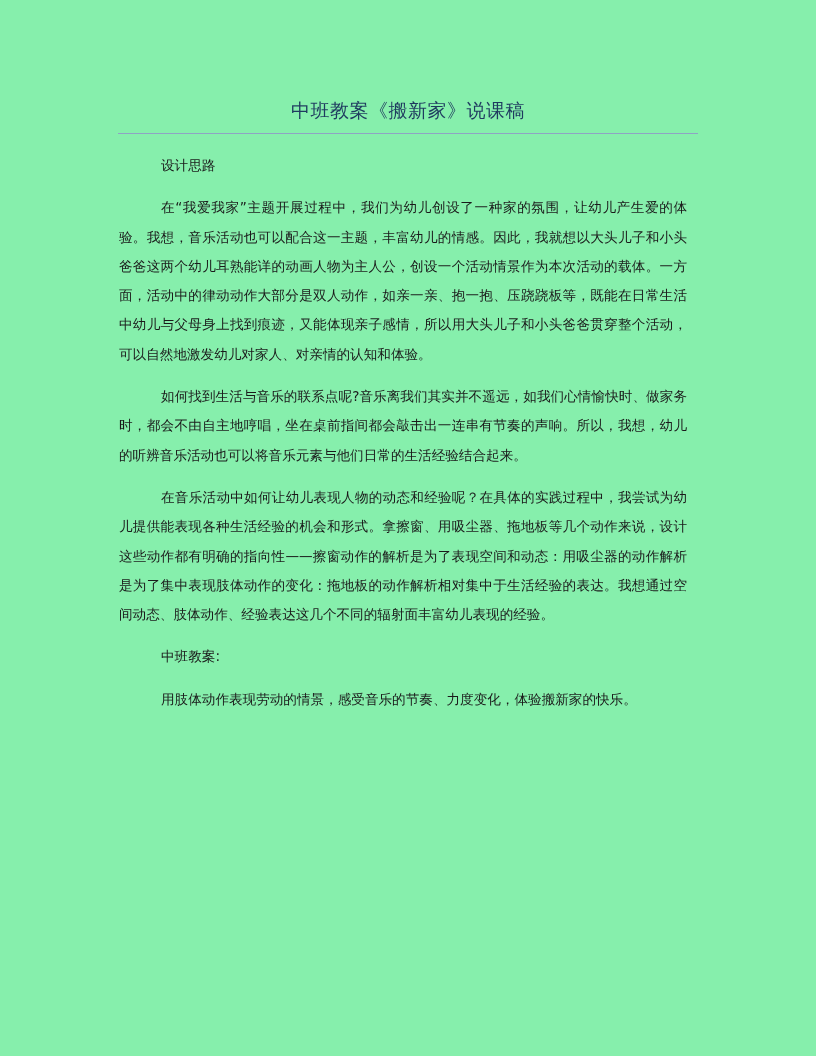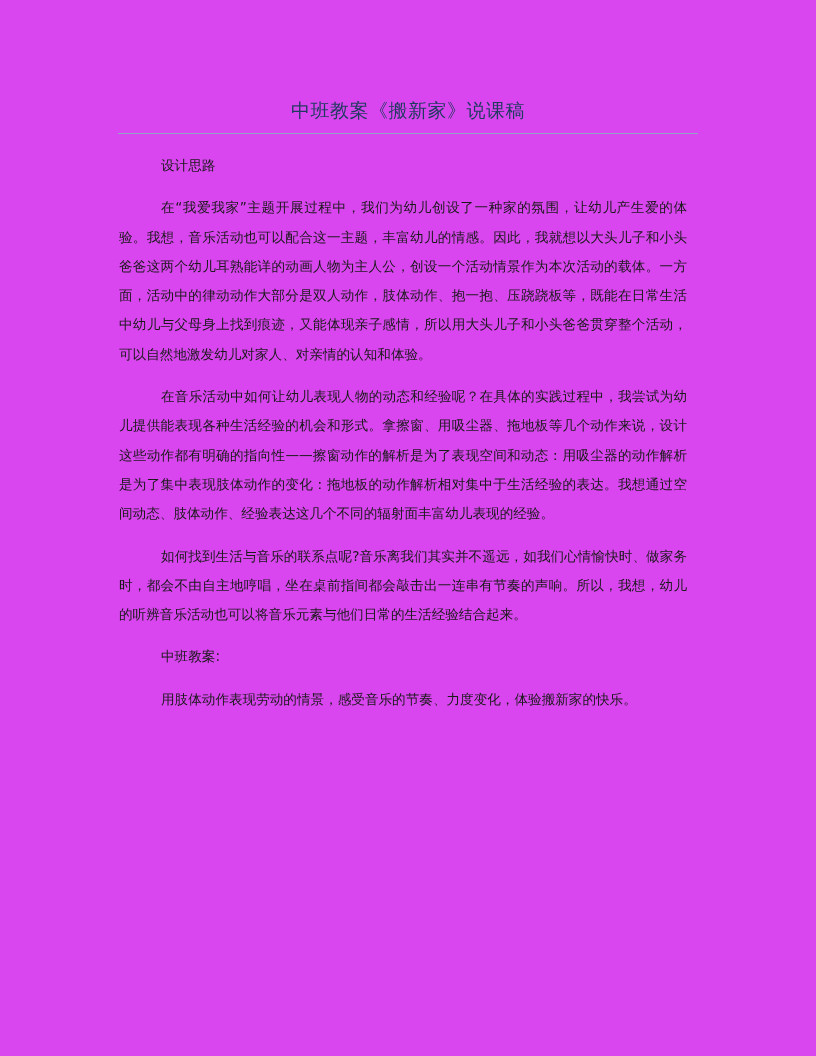--- a/index.html
+++ b/index.html
@@ -13,21 +13,21 @@
     position: relative;
     overflow: hidden;
     font-family: "DejaVu Sans", "Liberation Sans", sans-serif;
     color: #1a1a1a;
   }
   .page {
     position: absolute;
     left: 0; top: 0;
     width: 816px;
     height: 1056px;
-    background: #d946ef;
+    background: #86efac;
   }
   .title {
     position: absolute;
     left: 118px;
     width: 580px;
     top: 96px;
     text-align: center;
     font-size: 19px;
     line-height: 28px;
     color: #1f3a5f;
@@ -65,19 +65,19 @@
 </style>
 </head>
 <body>
 
 <div class="page">
   <div class="title">中班教案《搬新家》说课稿</div>
   <div class="title-rule"></div>
 
   <div class="content">
     <p class="label">设计思路</p>
-    <p class="indent">在“我爱我家”主题开展过程中，我们为幼儿创设了一种家的氛围，让幼儿产生爱的体验。我想，音乐活动也可以配合这一主题，丰富幼儿的情感。因此，我就想以大头儿子和小头爸爸这两个幼儿耳熟能详的动画人物为主人公，创设一个活动情景作为本次活动的载体。一方面，活动中的律动动作大部分是双人动作，肢体动作、抱一抱、压跷跷板等，既能在日常生活中幼儿与父母身上找到痕迹，又能体现亲子感情，所以用大头儿子和小头爸爸贯穿整个活动，可以自然地激发幼儿对家人、对亲情的认知和体验。</p>
+    <p class="indent">在“我爱我家”主题开展过程中，我们为幼儿创设了一种家的氛围，让幼儿产生爱的体验。我想，音乐活动也可以配合这一主题，丰富幼儿的情感。因此，我就想以大头儿子和小头爸爸这两个幼儿耳熟能详的动画人物为主人公，创设一个活动情景作为本次活动的载体。一方面，活动中的律动动作大部分是双人动作，如亲一亲、抱一抱、压跷跷板等，既能在日常生活中幼儿与父母身上找到痕迹，又能体现亲子感情，所以用大头儿子和小头爸爸贯穿整个活动，可以自然地激发幼儿对家人、对亲情的认知和体验。</p>
+    <p class="indent">如何找到生活与音乐的联系点呢?音乐离我们其实并不遥远，如我们心情愉快时、做家务时，都会不由自主地哼唱，坐在桌前指间都会敲击出一连串有节奏的声响。所以，我想，幼儿的听辨音乐活动也可以将音乐元素与他们日常的生活经验结合起来。</p>
     <p class="indent">在音乐活动中如何让幼儿表现人物的动态和经验呢？在具体的实践过程中，我尝试为幼儿提供能表现各种生活经验的机会和形式。拿擦窗、用吸尘器、拖地板等几个动作来说，设计这些动作都有明确的指向性——擦窗动作的解析是为了表现空间和动态：用吸尘器的动作解析是为了集中表现肢体动作的变化：拖地板的动作解析相对集中于生活经验的表达。我想通过空间动态、肢体动作、经验表达这几个不同的辐射面丰富幼儿表现的经验。</p>
-    <p class="indent">如何找到生活与音乐的联系点呢?音乐离我们其实并不遥远，如我们心情愉快时、做家务时，都会不由自主地哼唱，坐在桌前指间都会敲击出一连串有节奏的声响。所以，我想，幼儿的听辨音乐活动也可以将音乐元素与他们日常的生活经验结合起来。</p>
     <p class="label">中班教案:</p>
     <p class="indent">用肢体动作表现劳动的情景，感受音乐的节奏、力度变化，体验搬新家的快乐。</p>
   </div>
 </div>
 
 </body></html>

